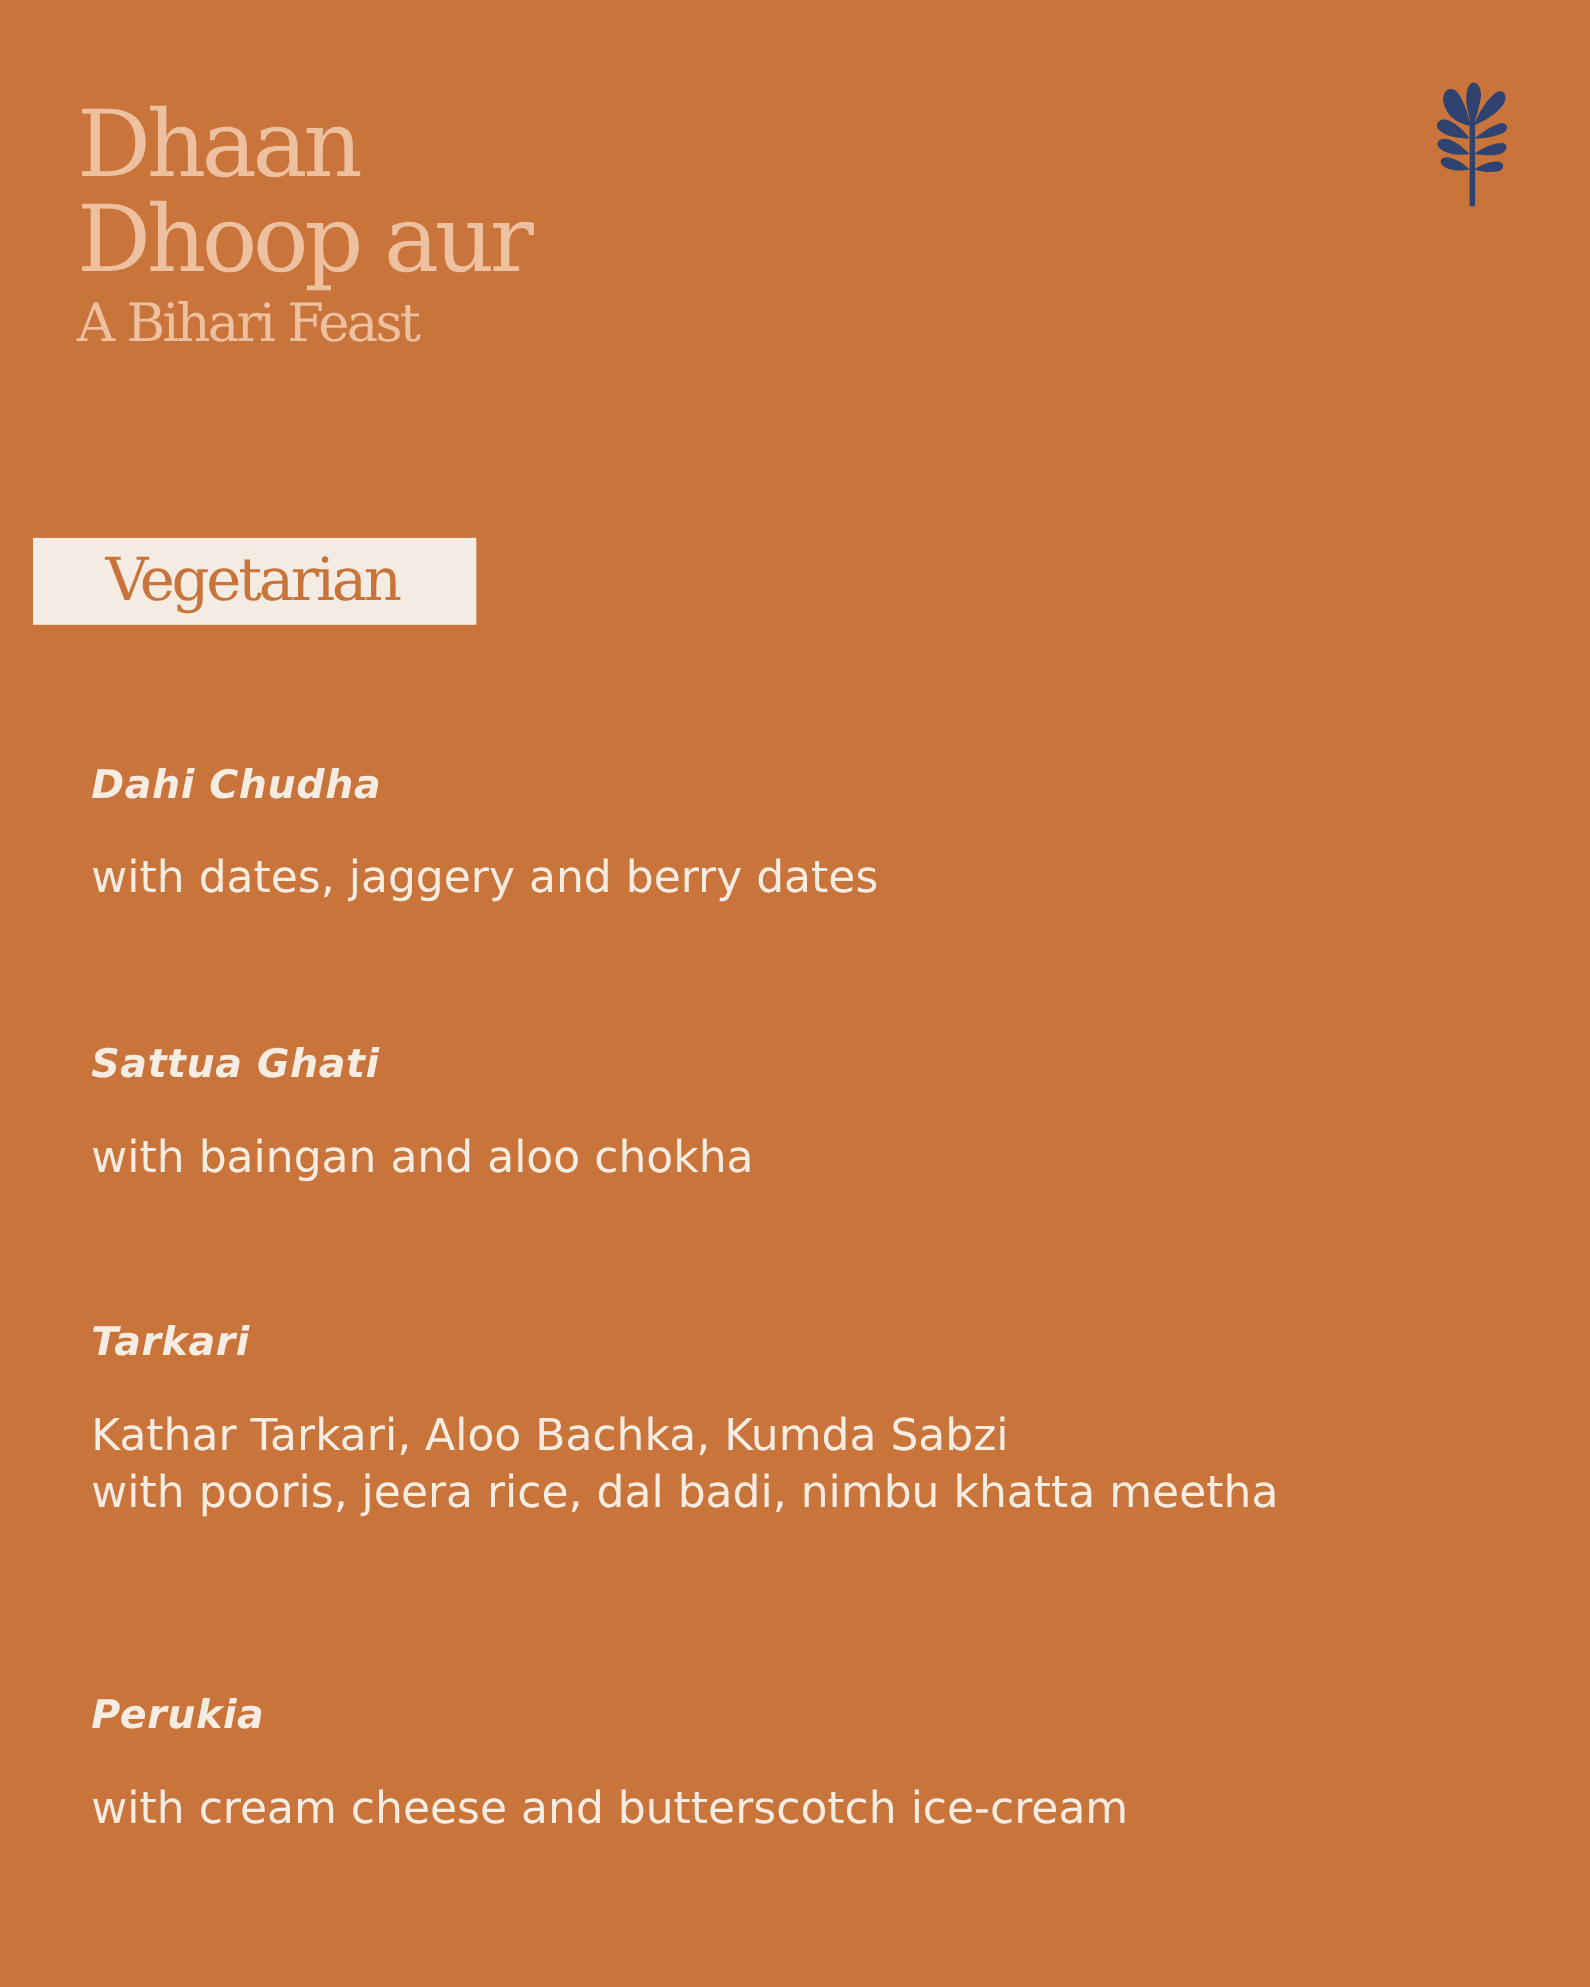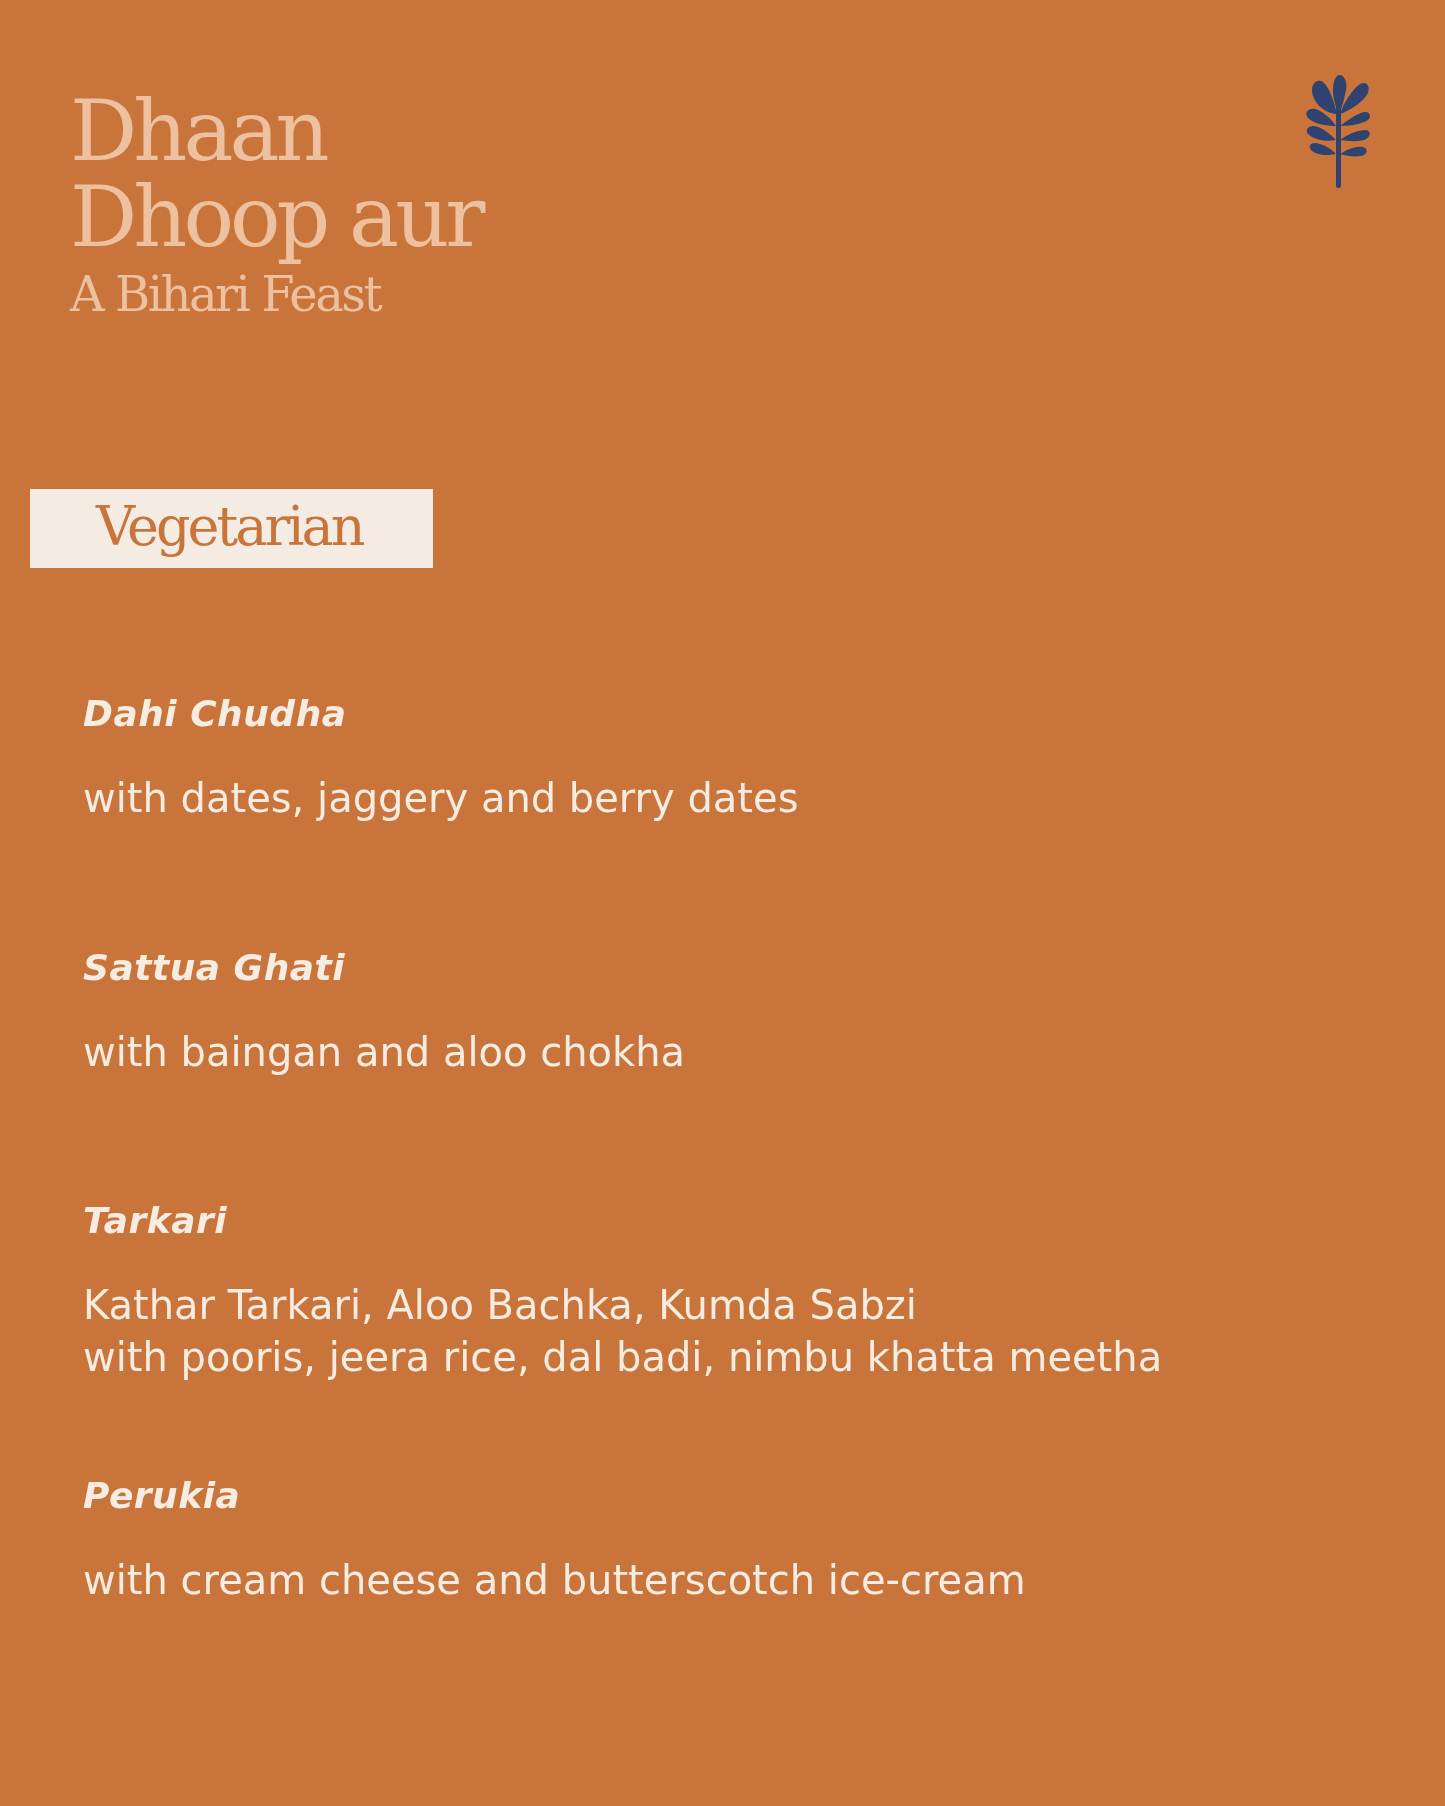--- a/index.html
+++ b/index.html
@@ -97,16 +97,16 @@
   <div class="dish-name">Sattua Ghati</div>
   <div class="dish-desc" style="margin-top:32px;">with baingan and aloo chokha</div>
 </div>
 
 <div class="dish" style="top:1195px;">
   <div class="dish-name">Tarkari</div>
   <div class="dish-desc" style="margin-top:32px;">Kathar Tarkari, Aloo Bachka, Kumda Sabzi</div>
   <div class="dish-desc" style="">with pooris, jeera rice, dal badi, nimbu khatta meetha</div>
 </div>
 
-<div class="dish" style="top:1470px;">
+<div class="dish" style="top:1534px;">
   <div class="dish-name">Perukia</div>
   <div class="dish-desc" style="margin-top:32px;">with cream cheese and butterscotch ice-cream</div>
 </div>
 
 </body></html>

